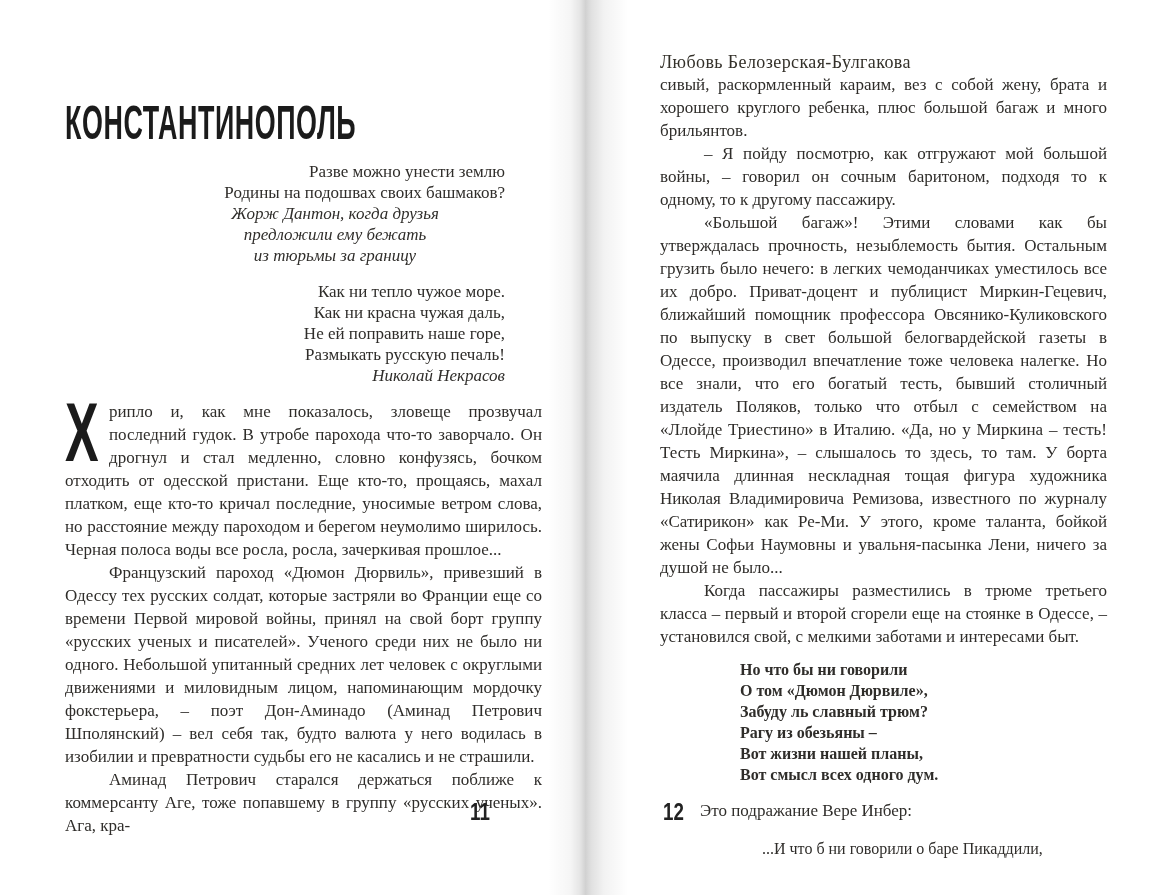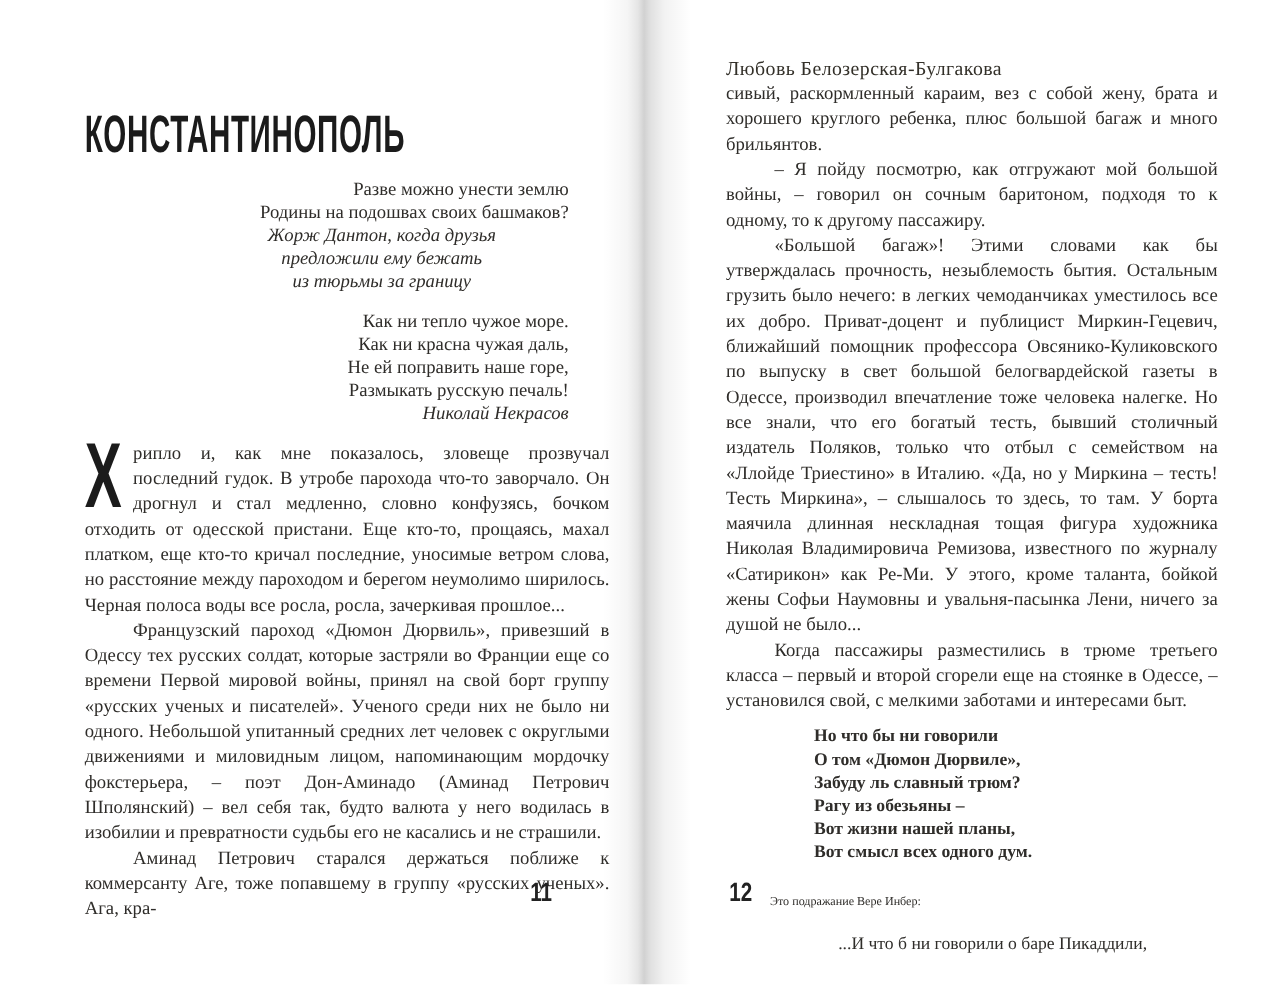--- a/index.html
+++ b/index.html
@@ -15,21 +15,21 @@
   .gutter {
     position: absolute; top: 0; bottom: 0; left: 548px; width: 80px;
     background: linear-gradient(to right,
       rgba(0,0,0,0) 0%, rgba(0,0,0,0.04) 28%, rgba(0,0,0,0.10) 40%,
       rgba(0,0,0,0.18) 47%, rgba(0,0,0,0.12) 54%, rgba(0,0,0,0.05) 70%,
       rgba(0,0,0,0) 100%);
     pointer-events: none;
   }
 
   .page { position: absolute; top: 0; height: 895px; background: transparent; }
-  .page-left  { left: 12px;   width: 578px; padding: 0 36px 3px 65px; }
+  .page-left  { left: 0;   width: 578px; padding: 0 36px 3px 65px; }
   .page-right { left: 595px; width: 562px; padding: 0 72px 0 65px; }
 
   .condensed {
     font-family: "Liberation Sans", sans-serif;
     font-weight: bold;
     color: #1b1b1b;
     display: inline-block;
     transform: scaleX(0.56);
     transform-origin: 0 50%;
     white-space: nowrap;
@@ -58,21 +58,21 @@
     font-size: 84px; line-height: 60px;
     color: #1b1b1b;
     transform: scaleX(0.60);
     transform-origin: 0 0;
     margin: 2px 4px 0 0;
   }
 
   .running-header { margin-top: 52px; font-size: 18px; letter-spacing: 0.4px; color: #333029; }
 
   .poem { margin-top: 11px; margin-left: 80px; font-size: 16px; line-height: 21px; font-weight: bold; }
-  .after-poem { margin-top: 24px; font-size: 11px; line-height: 23px; text-indent: 40px; }
+  .after-poem { margin-top: 14px; font-size: 17px; line-height: 23px; text-indent: 40px; }
   .quote { margin-top: 16px; margin-left: 102px; font-size: 16px; line-height: 21px; }
 
   .page-num {
     position: absolute; top: 798px;
     font-family: "Liberation Sans", sans-serif;
     font-weight: bold; font-size: 24px; color: #222;
     transform: scaleX(0.78); transform-origin: 0 0;
   }
   .page-num-left  { left: 470px; }
   .page-num-right { left: 68px; }

